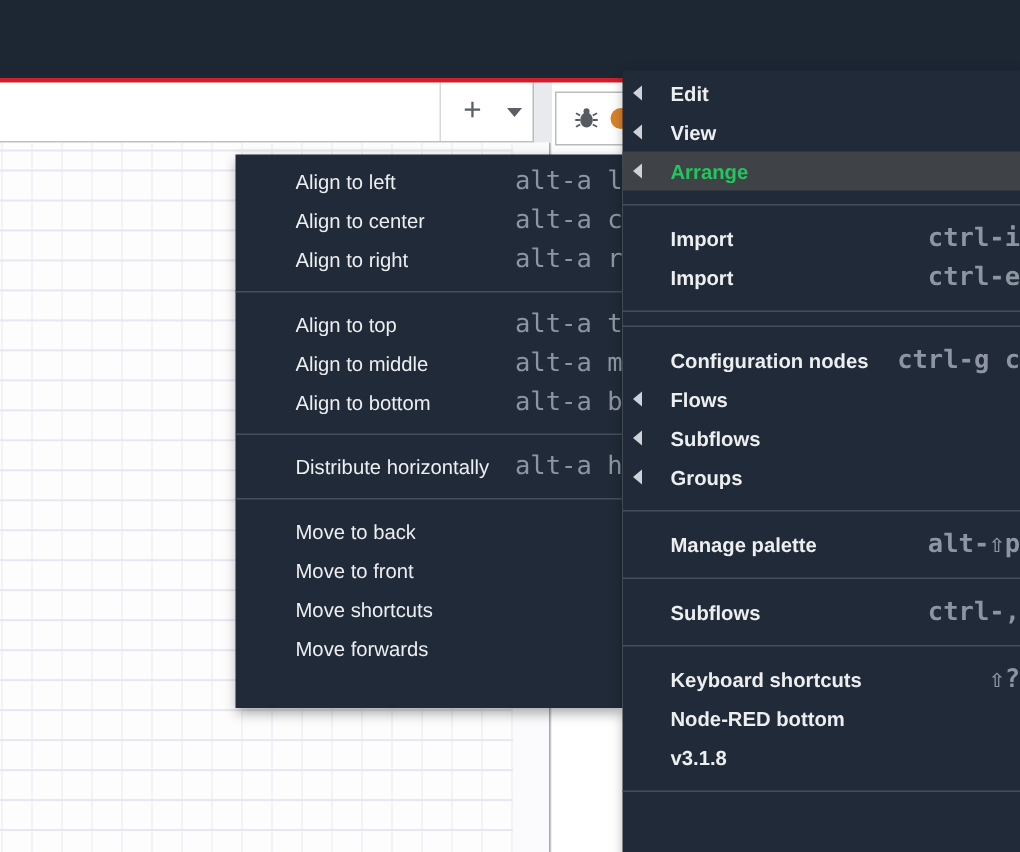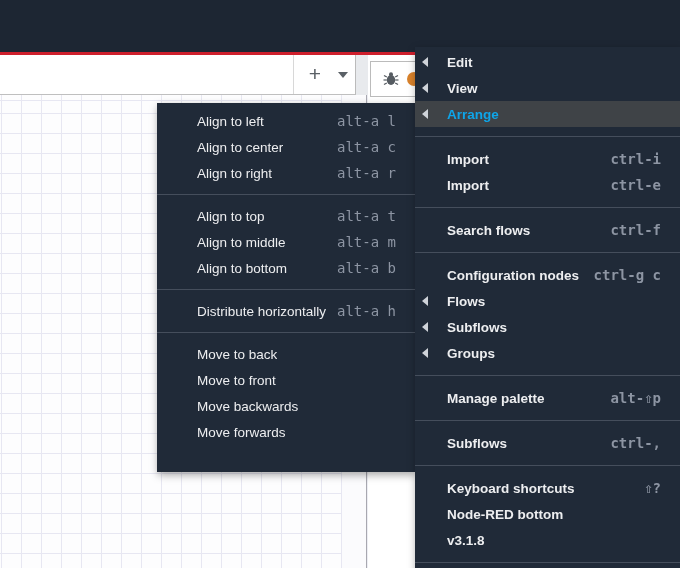--- a/index.html
+++ b/index.html
@@ -117,26 +117,26 @@
     height:26px; display:flex; align-items:center; position:relative;
     cursor:pointer; white-space:nowrap;
   }
   .mi .arrow {
     position:absolute; left:7px; top:8px; width:0; height:0;
     border-top:5px solid transparent; border-bottom:5px solid transparent;
     border-right:6px solid #cfd3d9;
   }
   .mi .lbl { overflow:hidden; }
   .mi .sc {
-    margin-left:auto; padding-right:19px;
+    margin-left:auto; padding-right:0;
     font-family:"DejaVu Sans Mono","Liberation Mono",monospace;
-    font-size:14px; color:#8d95a3;
+    font-size:17px; color:#8d95a3;
   }
   .mi.hl { background:#3f4347; }
-  .mi.hl .lbl { color:#0ea5e9; }
+  .mi.hl .lbl { color:#22c55e; }
   .sep { height:1px; background:#454e5c; margin:9px 0; }
   
   .main-menu { left:415px; top:47px; width:265px; height:540px; padding-top:2px; }
   .main-menu .mi { padding-left:32px;font-weight:bold; }
   
   .sub-menu { left:157px; top:103px; width:258px; height:369px; padding-top:5px; }
   .sub-menu .mi { padding-left:40px; }
   .sub-menu .sep { margin:8px 0; }
 </style>
 </head>
@@ -227,21 +227,21 @@
     <span class="sc">alt-a h</span>
   </div>
   <div class="sep"></div>
   <div class="mi">
     <span class="lbl">Move to back</span>
   </div>
   <div class="mi">
     <span class="lbl">Move to front</span>
   </div>
   <div class="mi">
-    <span class="lbl">Move backwards</span>
+    <span class="lbl">Move shortcuts</span>
   </div>
   <div class="mi">
     <span class="lbl">Move forwards</span>
   </div>
 </div>
 
 <div class="menu main-menu">
   <div class="mi">
     <span class="arrow"></span>
     <span class="lbl">Edit</span>
@@ -257,24 +257,20 @@
   <div class="sep"></div>
   <div class="mi">
     <span class="lbl">Import</span>
     <span class="sc">ctrl-i</span>
   </div>
   <div class="mi">
     <span class="lbl">Import</span>
     <span class="sc">ctrl-e</span>
   </div>
   <div class="sep"></div>
-  <div class="mi">
-    <span class="lbl">Search flows</span>
-    <span class="sc">ctrl-f</span>
-  </div>
   <div class="sep"></div>
   <div class="mi">
     <span class="lbl">Configuration nodes</span>
     <span class="sc">ctrl-g c</span>
   </div>
   <div class="mi">
     <span class="arrow"></span>
     <span class="lbl">Flows</span>
   </div>
   <div class="mi">

